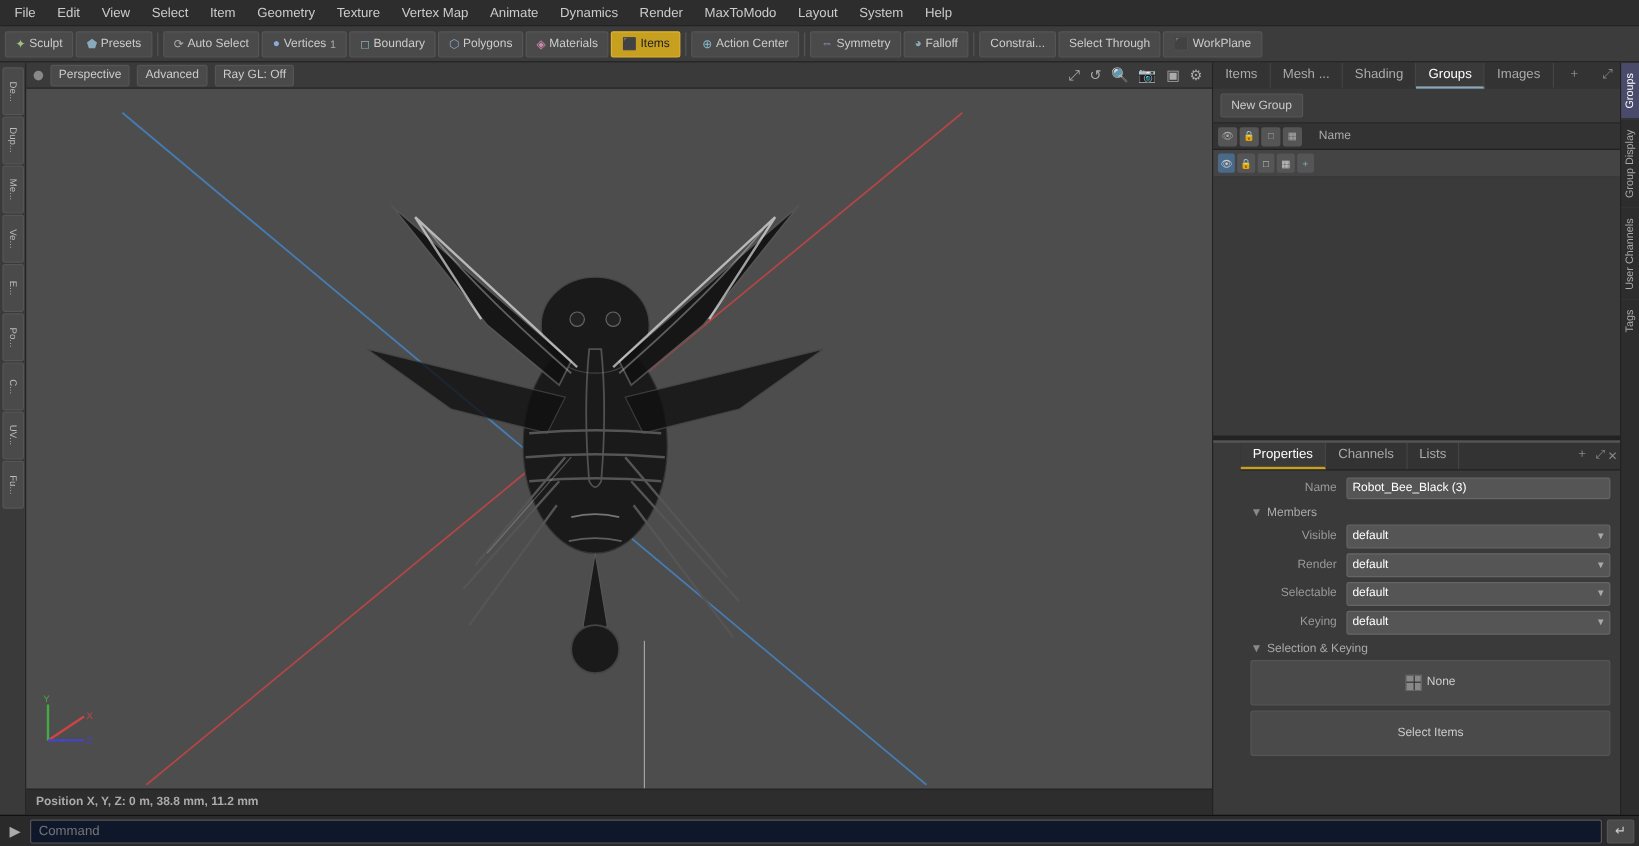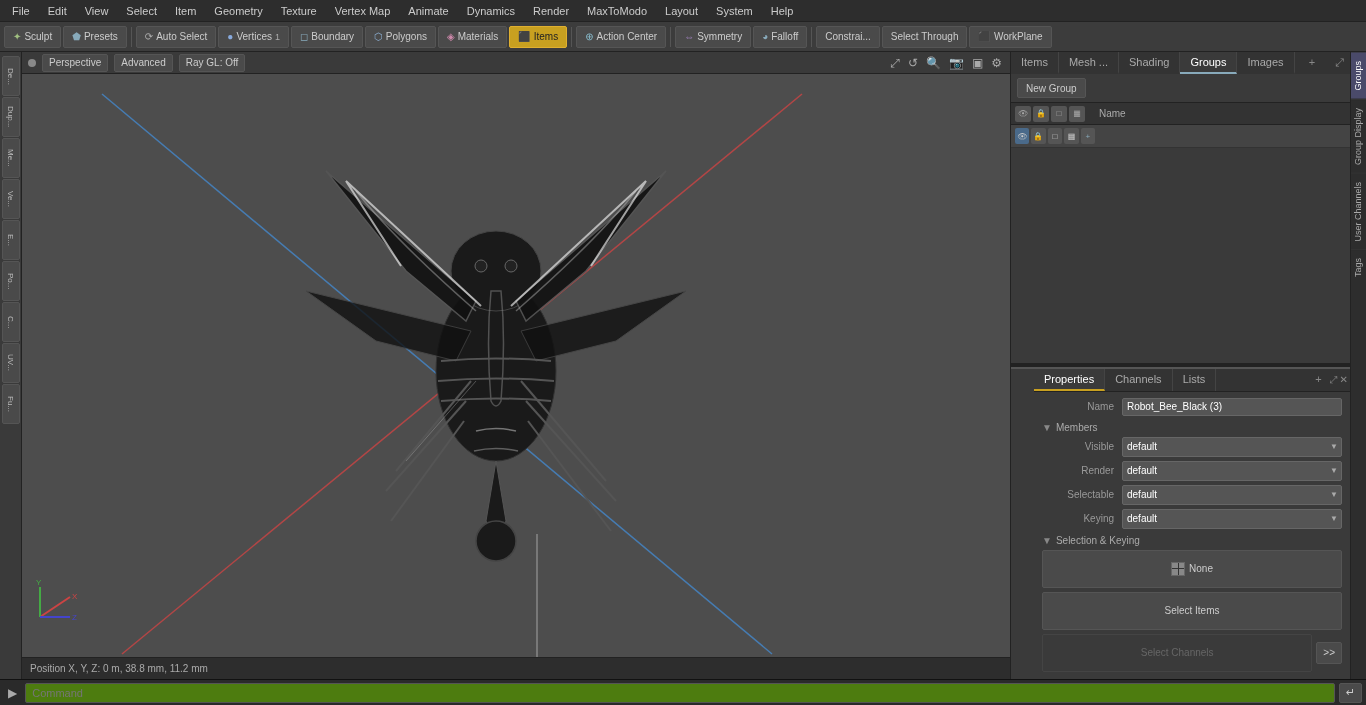--- a/index.html
+++ b/index.html
@@ -29,21 +29,21 @@
     .vp-dot { width: 8px; height: 8px; background: #888; border-radius: 50%; }
     .vp-icons { margin-left: auto; display: flex; gap: 4px; align-items: center; }
     .vp-icon-btn { color: #aaa; cursor: pointer; font-size: 12px; padding: 2px; }
 
     #viewport { flex: 1; background: #4a4a4a; position: relative; overflow: hidden; }
 
     
     #bee-svg { position: absolute; width: 500px; height: 500px; top: 50%; left: 50%; transform: translate(-50%, -55%); }
 
     #status-bar { background: #2d2d2d; height: 22px; display: flex; align-items: center; padding: 0 8px; border-top: 1px solid #222; gap: 8px; }
-    #position-info { color: #aaa; font-size: 10px; }
+    #position-info { color: #aaa; font-size: 10px; font-weight: bold; }
 
     
     #viewport-stats { position: absolute; bottom: 8px; right: 8px; text-align: right; color: #aaa; font-size: 10px; line-height: 1.5; }
 
     
     #right-panel { width: 340px; background: #3a3a3a; border-left: 1px solid #222; display: flex; flex-direction: column; }
     #panel-tabs { display: flex; background: #333; }
     .panel-tab { padding: 4px 10px; cursor: pointer; color: #aaa; font-size: 11px; border-right: 1px solid #444; border-bottom: 2px solid transparent; }
     .panel-tab.active { color: #fff; border-bottom: 2px solid #8ab; background: #3a3a3a; }
     .panel-tab-add { padding: 4px 6px; color: #888; cursor: pointer; margin-left: auto; }
@@ -101,21 +101,21 @@
     .more-btn { background: #4a4a4a; border: 1px solid #555; color: #ccc; padding: 2px 6px; cursor: pointer; font-size: 10px; height: 22px; border-radius: 2px; margin-left: auto; }
 
     
     #right-vtabs { width: 16px; background: #2d2d2d; display: flex; flex-direction: column; border-left: 1px solid #222; }
     .vtab { writing-mode: vertical-rl; transform: rotate(180deg); color: #aaa; font-size: 9px; padding: 8px 2px; cursor: pointer; border-bottom: 1px solid #333; white-space: nowrap; }
     .vtab.active { background: #4a4a6a; color: #fff; }
 
     
     #bottom-bar { background: #2a2a2a; height: 26px; display: flex; align-items: center; padding: 0 4px; gap: 4px; border-top: 1px solid #111; }
     #cmd-arrow { color: #aaa; font-size: 12px; padding: 0 4px; }
-    #cmd-input { flex: 1; background: #4d7c0f; border: 1px solid #555; color: #ccc; padding: 2px 6px; font-size: 11px; height: 20px; border-radius: 2px; }
+    #cmd-input { flex: 1; background: #0f172a; border: 1px solid #555; color: #ccc; padding: 2px 6px; font-size: 11px; height: 20px; border-radius: 2px; }
     #cmd-enter { background: #4a4a4a; border: 1px solid #555; color: #ccc; padding: 2px 6px; cursor: pointer; font-size: 11px; height: 20px; border-radius: 2px; }
 
     
     #axis-indicator { position: absolute; bottom: 30px; left: 8px; width: 50px; height: 50px; }
 
     
     .viewport-bg { position: absolute; width: 100%; height: 100%; background: #4d4d4d; }
   </style>
 </head>
 <body>
@@ -419,24 +419,20 @@
               <span></span>
             </div>
             <span>None</span>
           </button>
         </div>
 
         <div class="sel-key-row">
           <button class="sel-btn">Select Items</button>
         </div>
 
-        <div class="sel-key-row">
-          <button class="sel-btn channels">Select Channels</button>
-          <button class="more-btn">&gt;&gt;</button>
-        </div>
       </div>
     </div>
   </div>
 
   <div id="right-vtabs">
     <div class="vtab active">Groups</div>
     <div class="vtab">Group Display</div>
     <div class="vtab">User Channels</div>
     <div class="vtab">Tags</div>
   </div>

